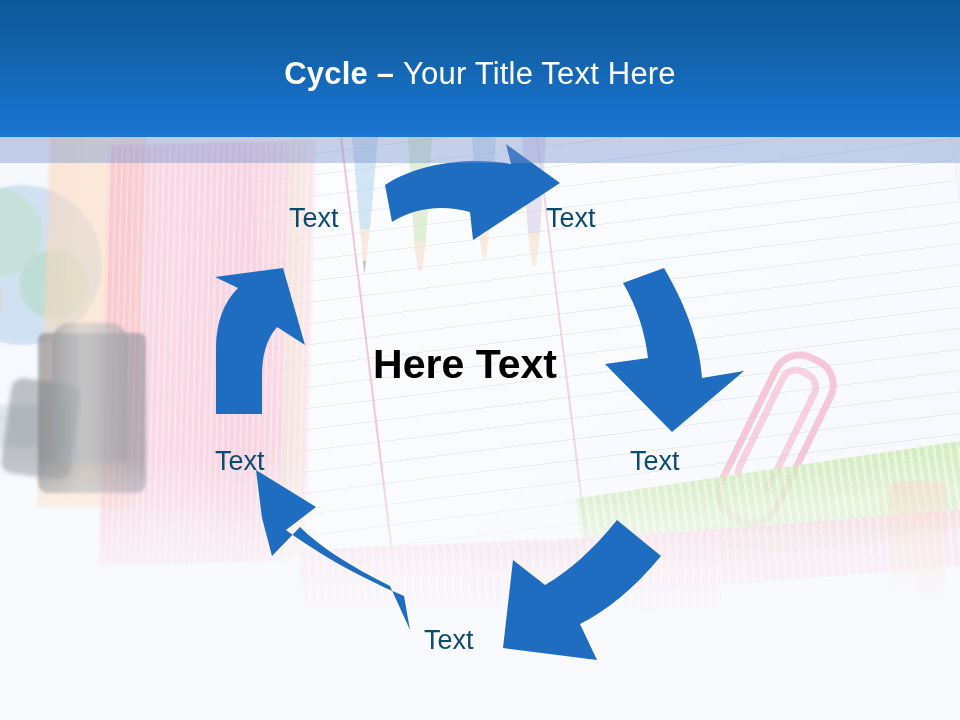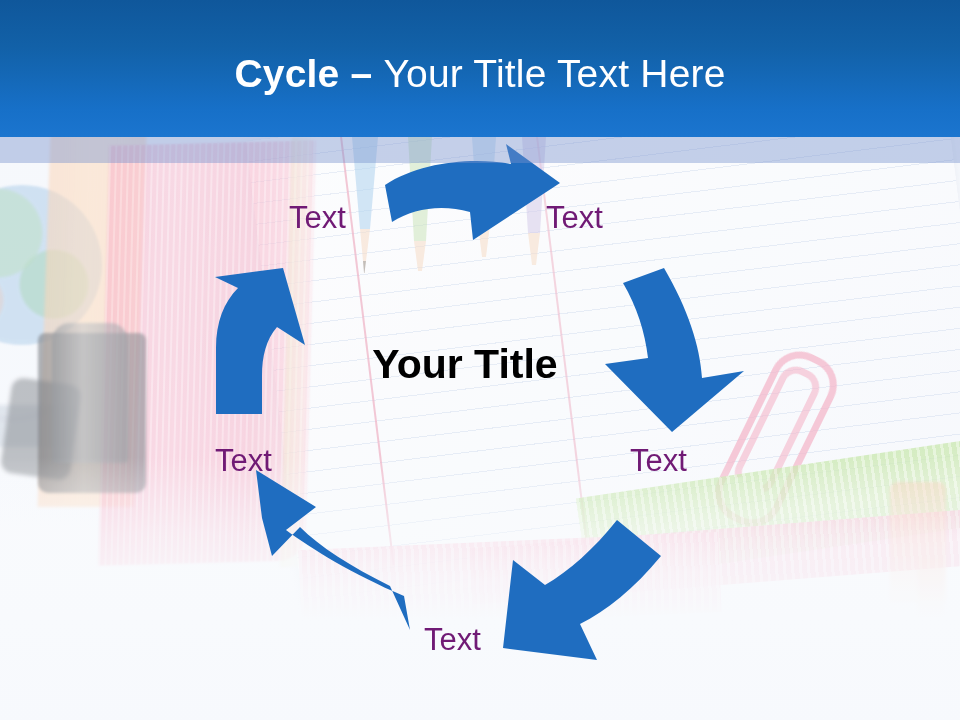--- a/index.html
+++ b/index.html
@@ -30,21 +30,21 @@
     background: linear-gradient(to bottom, #0f579b 0%, #1261a8 35%, #1770c8 80%, #1b75cf 100%);
     z-index: 40;
   }
   #title-text {
     position: absolute;
     left: 0;
     top: 55px;
     width: 960px;
     text-align: center;
     color: #ffffff;
-    font-size: 39px;
+    font-size: 31px;
     line-height: 38px;
     letter-spacing: 0.2px;
     white-space: nowrap;
   }
   #title-text .t-bold { font-weight: bold; }
   #title-text .t-reg  { font-weight: normal; }
 
   
   #header-veil {
     position: absolute;
@@ -320,22 +320,22 @@
   #cycle-layer {
     position: absolute;
     left: 0; top: 0;
     width: 960px; height: 720px;
     z-index: 20;
   }
 
   
   .cyc-label {
     position: absolute;
-    color: #701a75;
-    font-size: 31px;
+    color: #0c4a6e;
+    font-size: 27px;
     line-height: 36px;
     white-space: nowrap;
     z-index: 30;
   }
   #label-center {
     position: absolute;
     z-index: 30;
     color: #000000;
     font-weight: bold;
     font-size: 41px;
@@ -435,21 +435,21 @@
 
   <div class="cyc-label" id="label-2">Text</div>
 
   <div class="cyc-label" id="label-3">Text</div>
 
   <div class="cyc-label" id="label-4">Text</div>
 
   <div class="cyc-label" id="label-5">Text</div>
 
   <div id="label-center">
-    <div>Your Title</div>
+    <div>Here Text</div>
   </div>
 
   <div id="header-veil"></div>
 
   <div id="header-bar">
     <div id="title-text"><span class="t-bold">Cycle – </span><span class="t-reg">Your Title Text Here</span></div>
   </div>
 
 </div>
 

